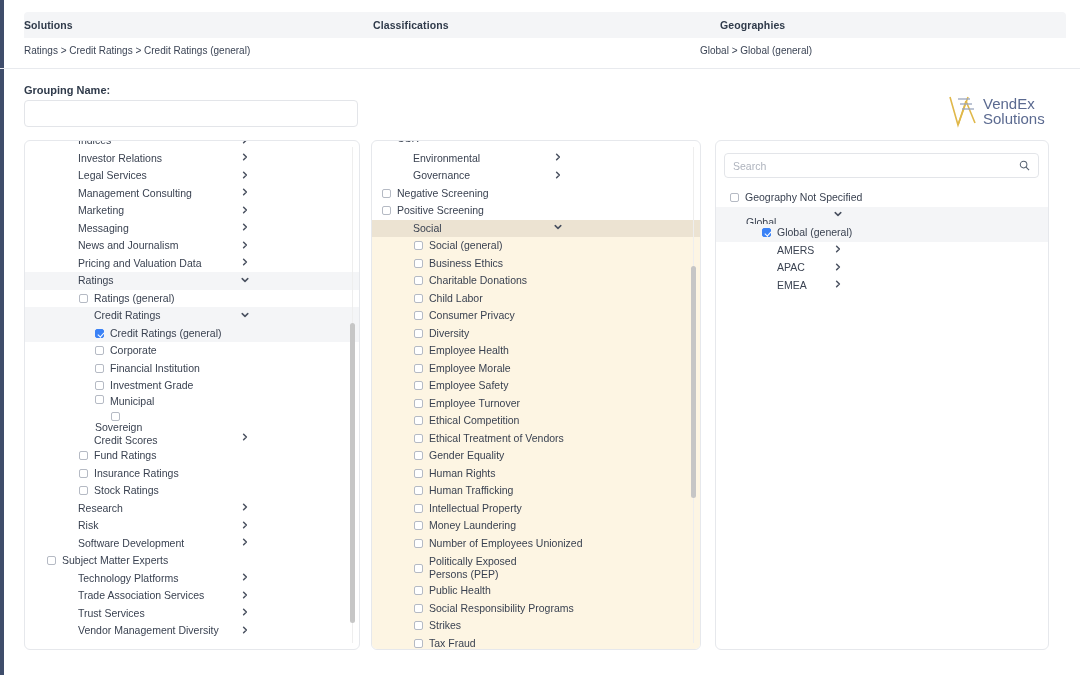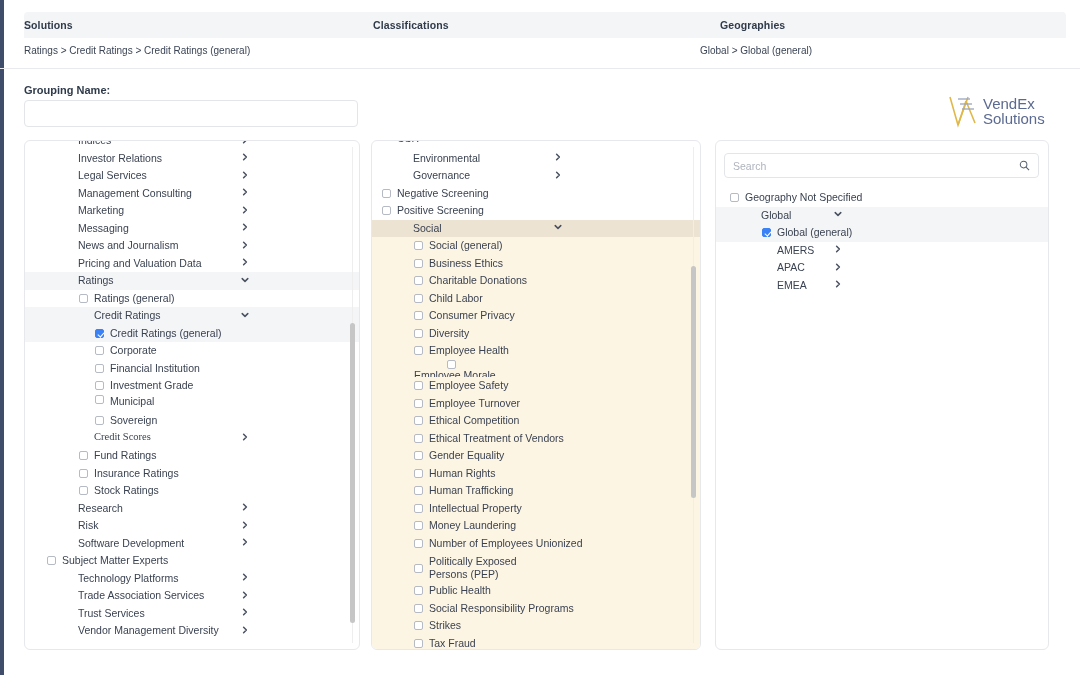--- a/index.html
+++ b/index.html
@@ -358,27 +358,27 @@
               <span class="lbl">Investment Grade</span>
             </div>
           </div>
           <div class="node">
             <div style="display: flex; align-items: flex-start; height: 100%; margin-left: 70px;">
               <span class="cb"></span>
               <span class="lbl">Municipal</span>
             </div>
           </div>
           <div class="node">
-            <div style="display: flex; align-items: center; height: 100%; margin-left: 70px;">
+            <div style="display: flex; align-items: center; height: 100%; margin-left: 70px; flex-direction: column;">
               <span class="cb"></span>
               <span class="lbl">Sovereign</span>
             </div>
           </div>
           <div class="node">
-            <div style="display: flex; align-items: flex-start; height: 100%; margin-left: 54px; font-family: Liberation Serif, serif;">
+            <div style="display: flex; align-items: flex-end; height: 100%; margin-left: 54px;">
               <span class="cb spacer"></span>
               <span class="lbl">Credit Scores</span>
             </div>
             <span class="chev right"><svg width="8" height="8" viewBox="0 0 8 8">
                 <path fill="none" stroke="#4a5160" stroke-width="1.5" stroke-linecap="round" stroke-linejoin="round" d="M2.6 1.2 L5.4 4 L2.6 6.8"></path>
               </svg></span>
           </div>
           <div class="node">
             <div style="display: flex; align-items: center; height: 100%; margin-left: 54px;">
               <span class="cb"></span>
@@ -556,21 +556,21 @@
               <span class="lbl">Diversity</span>
             </div>
           </div>
           <div class="node cream">
             <div style="display: flex; align-items: center; height: 100%; margin-left: 42px;">
               <span class="cb"></span>
               <span class="lbl">Employee Health</span>
             </div>
           </div>
           <div class="node cream">
-            <div style="display: flex; align-items: center; height: 100%; margin-left: 42px; flex-direction: column;">
+            <div style="display: flex; align-items: center; height: 100%; margin-left: 42px;">
               <span class="cb"></span>
               <span class="lbl">Employee Morale</span>
             </div>
           </div>
           <div class="node cream">
             <div style="display: flex; align-items: center; height: 100%; margin-left: 42px;">
               <span class="cb"></span>
               <span class="lbl">Employee Safety</span>
             </div>
           </div>
@@ -676,21 +676,21 @@
     </div>
     <div class="scroll-area" style="top:48px;">
       <div class="tree" id="tree-geo" style="margin-top: 0px;">
           <div class="node">
             <div style="display: flex; align-items: center; height: 100%; margin-left: 14px;">
               <span class="cb"></span>
               <span class="lbl">Geography Not Specified</span>
             </div>
           </div>
           <div class="node hl">
-            <div style="display: flex; align-items: center; height: 100%; margin-left: 30px;">
+            <div style="display: flex; align-items: center; height: 100%; margin-left: 30px; flex-direction: column;">
               <span class="cb spacer"></span>
               <span class="lbl">Global</span>
             </div>
             <span class="chev down"><svg width="8" height="8" viewBox="0 0 8 8">
                 <path fill="none" stroke="#4a5160" stroke-width="1.5" stroke-linecap="round" stroke-linejoin="round" d="M1.2 2.6 L4 5.4 L6.8 2.6"></path>
               </svg></span>
           </div>
           <div class="node hl">
             <div style="display: flex; align-items: center; height: 100%; margin-left: 46px;">
               <span class="cb checked"></span>

